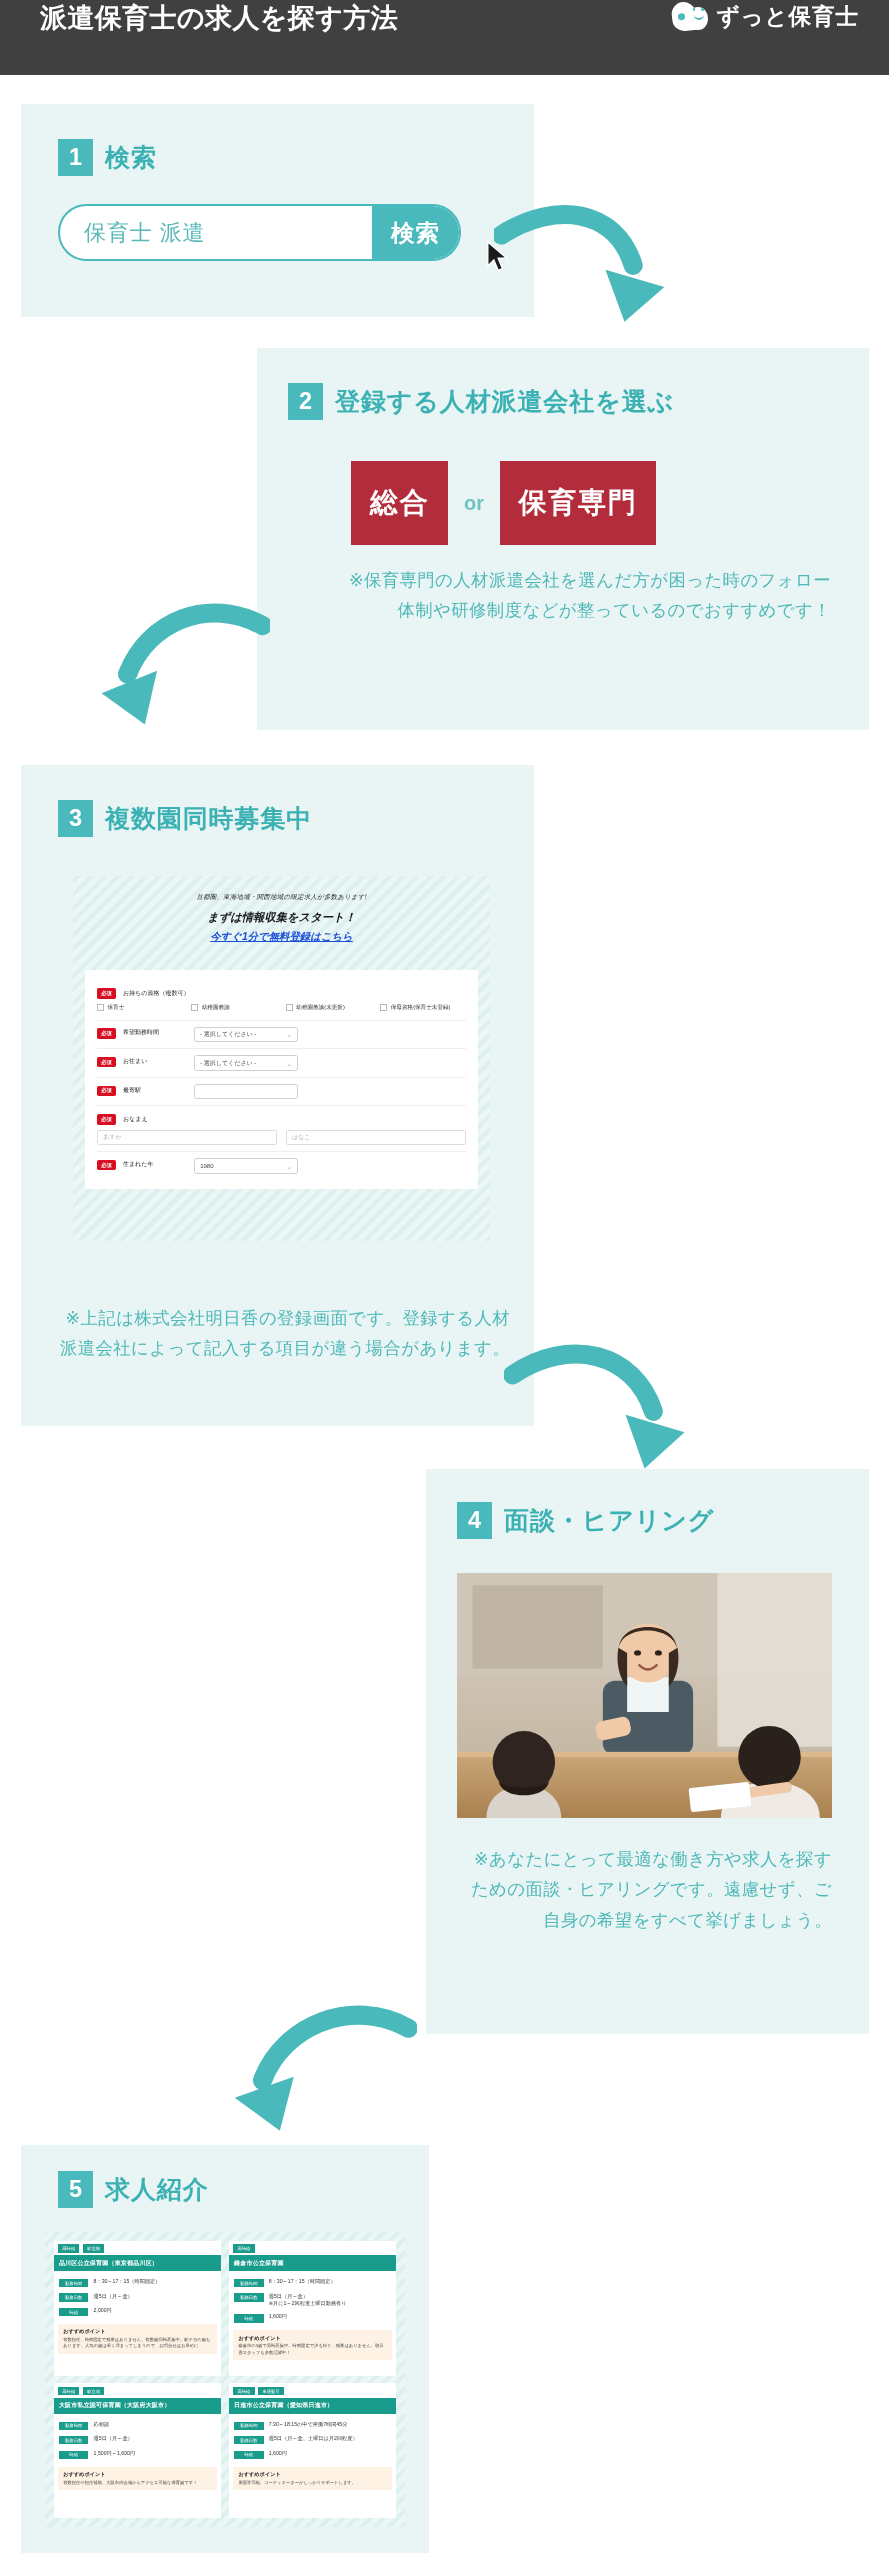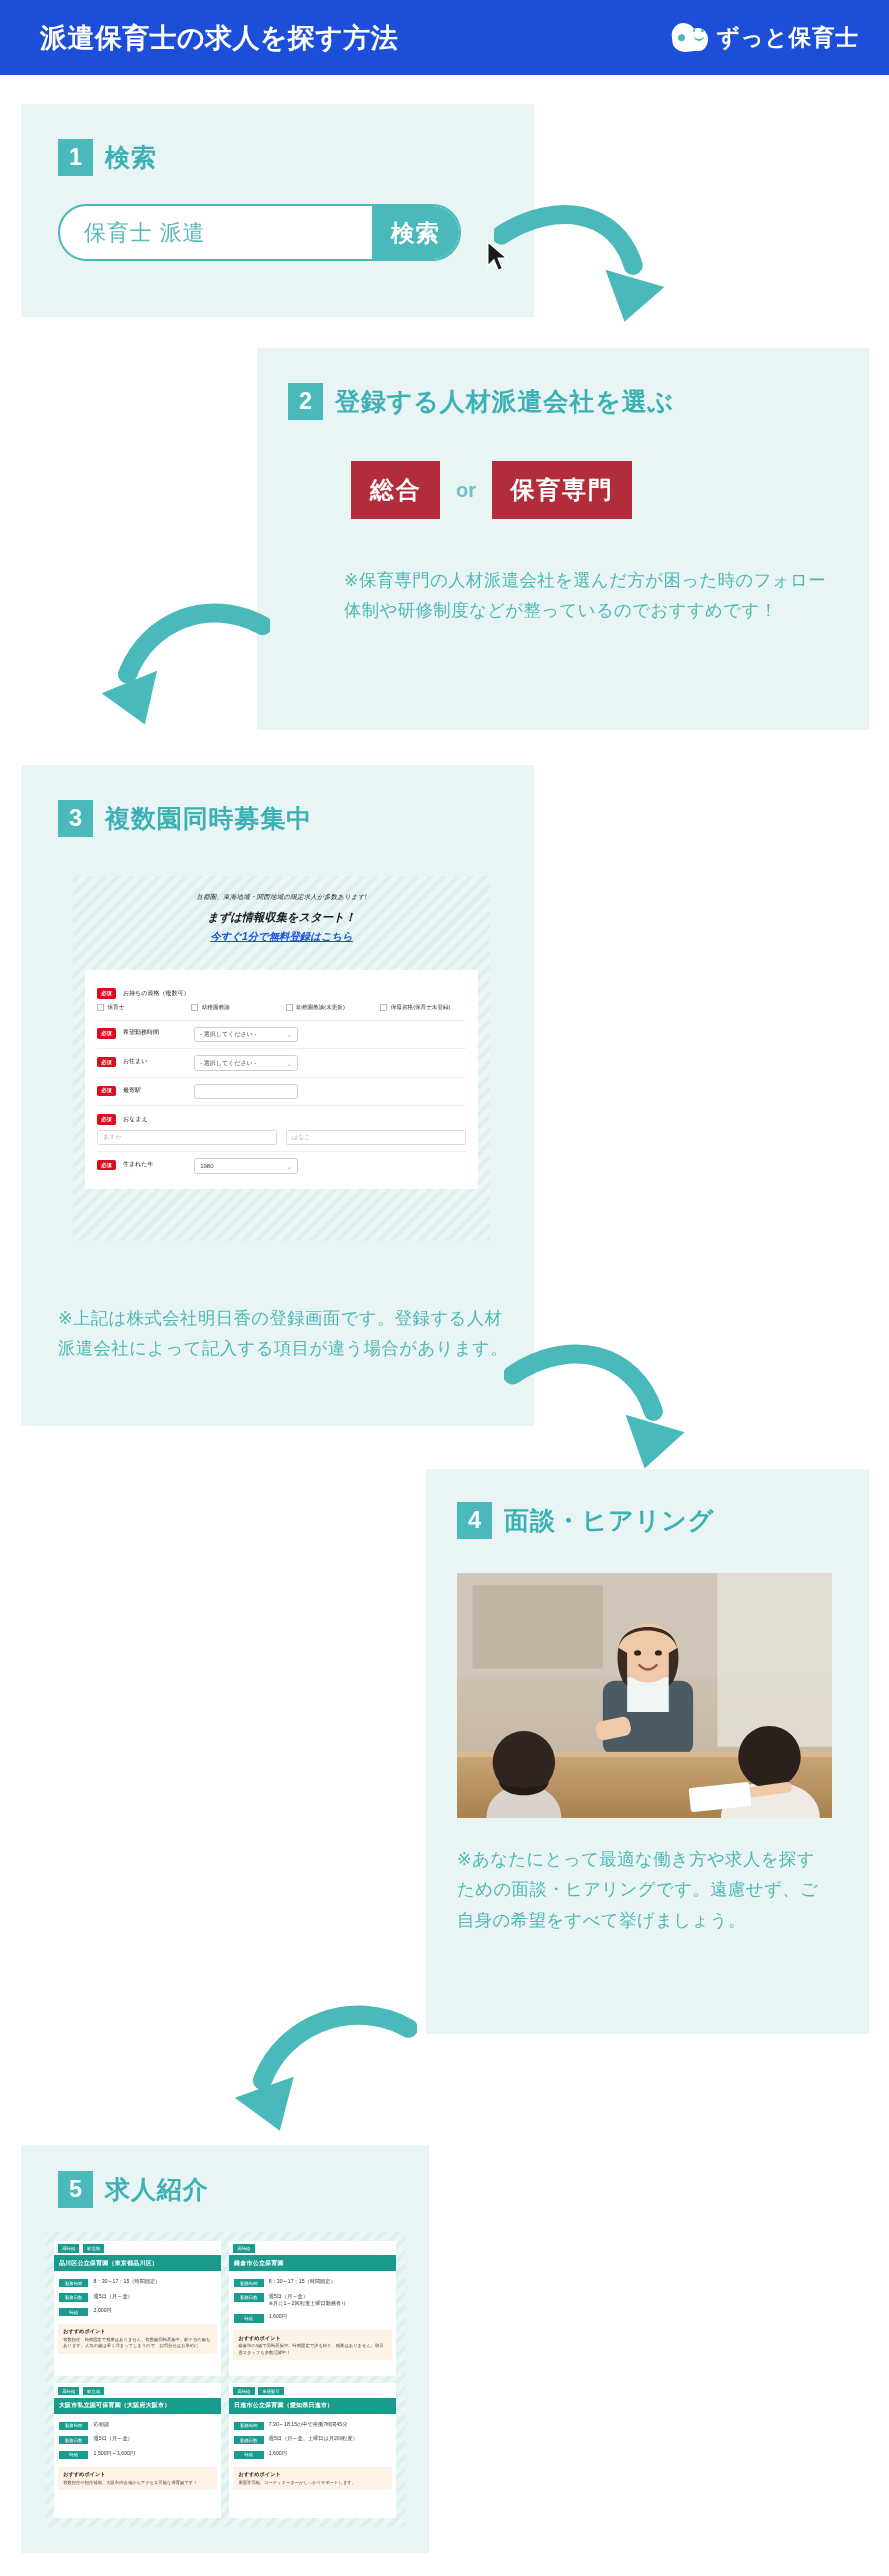--- a/index.html
+++ b/index.html
@@ -9,22 +9,22 @@
     background: #ffffff;
     font-family: "Liberation Sans", "DejaVu Sans", sans-serif;
     overflow: hidden;
   }
   .page { position: relative; width: 890px; height: 2576px; background: #fff; }
 
   
   .header {
     position: absolute; top: 0; left: 0;
     width: 890px; height: 75px;
-    background: #1d4ed8;
-    display: flex; align-items: center; justify-content: space-between;
+    background: #404040;
+    display: flex; align-items: flex-start; justify-content: space-between;
     padding: 0 31px 0 40px;
   }
   .header-title {
     color: #ffffff; font-size: 27px; font-weight: bold; letter-spacing: 0.4px;
   }
   .logo { display: flex; align-items: center; gap: 7.8px; }
   .logo-mark {
     position: relative; width: 37px; height: 33px;
   }
   .logo-mark .hood {
@@ -61,21 +61,21 @@
   
   .panel { position: absolute; background: #e8f5f4; }
   .step-head { display: flex; align-items: center; gap: 12px; }
   .step-num {
     width: 35px; height: 37px; background: #49b9bb; color: #fff;
     font-size: 23.5px; font-weight: bold;
     display: flex; align-items: center; justify-content: center;
   }
   .step-title { color: #3bb1b3; font-size: 25px; font-weight: bold; letter-spacing: 0.9px; }
   .note {
-    color: #4fb8b8; font-size: 17.4px; line-height: 1.75; letter-spacing: 0.4px;
+    color: #4fb8b8; font-size: 17.4px; line-height: 1.75; letter-spacing: 0.4px; text-align: right;
   }
 
   
   #step1 { left: 21px; top: 104px; width: 513px; height: 213px; }
   #step1 .step-head { position: absolute; left: 37px; top: 35px; }
   .searchbar {
     position: absolute; left: 37px; top: 100px;
     width: 403px; height: 57px;
     border: 2.6px solid #49b9bb; border-radius: 29px;
     background: #ffffff; display: flex; overflow: hidden; justify-content: flex-end;
@@ -90,22 +90,22 @@
     font-family: inherit; font-size: 23.5px; font-weight: bold;
     border: none; cursor: pointer; letter-spacing: 0.9px;
   }
   .cursor { position: absolute; left: 465px; top: 137px; width: 26px; height: 31px; }
 
   
   #step2 { left: 257px; top: 348px; width: 612px; height: 382px; }
   #step2 .step-head { position: absolute; left: 31px; top: 35px; }
   .badges { position: absolute; left: 94px; top: 113px; display: flex; align-items: center; gap: 15.6px; }
   .badge-red {
-    background: #b32c3b; color: #fff; font-size: 24px; font-weight: bold;
-    padding: 13px 19px; letter-spacing: 1.7px;
+    background: #b32c3b; color: #fff; font-size: 28px; font-weight: bold;
+    padding: 23px 19px; letter-spacing: 1.7px;
   }
   .badge-or { color: #6ec4c4; font-size: 20px; font-weight: bold; }
   #step2 .note { position: absolute; left: 87px; top: 217px; width: 487px; }
 
   
   #step3 { left: 21px; top: 765px; width: 513px; height: 661px; }
   #step3 .step-head { position: absolute; left: 37px; top: 35px; }
   #step3 .note { position: absolute; left: 37px; top: 495px; width: 452px; margin-top: 43px; }
 
   .form-shot {

